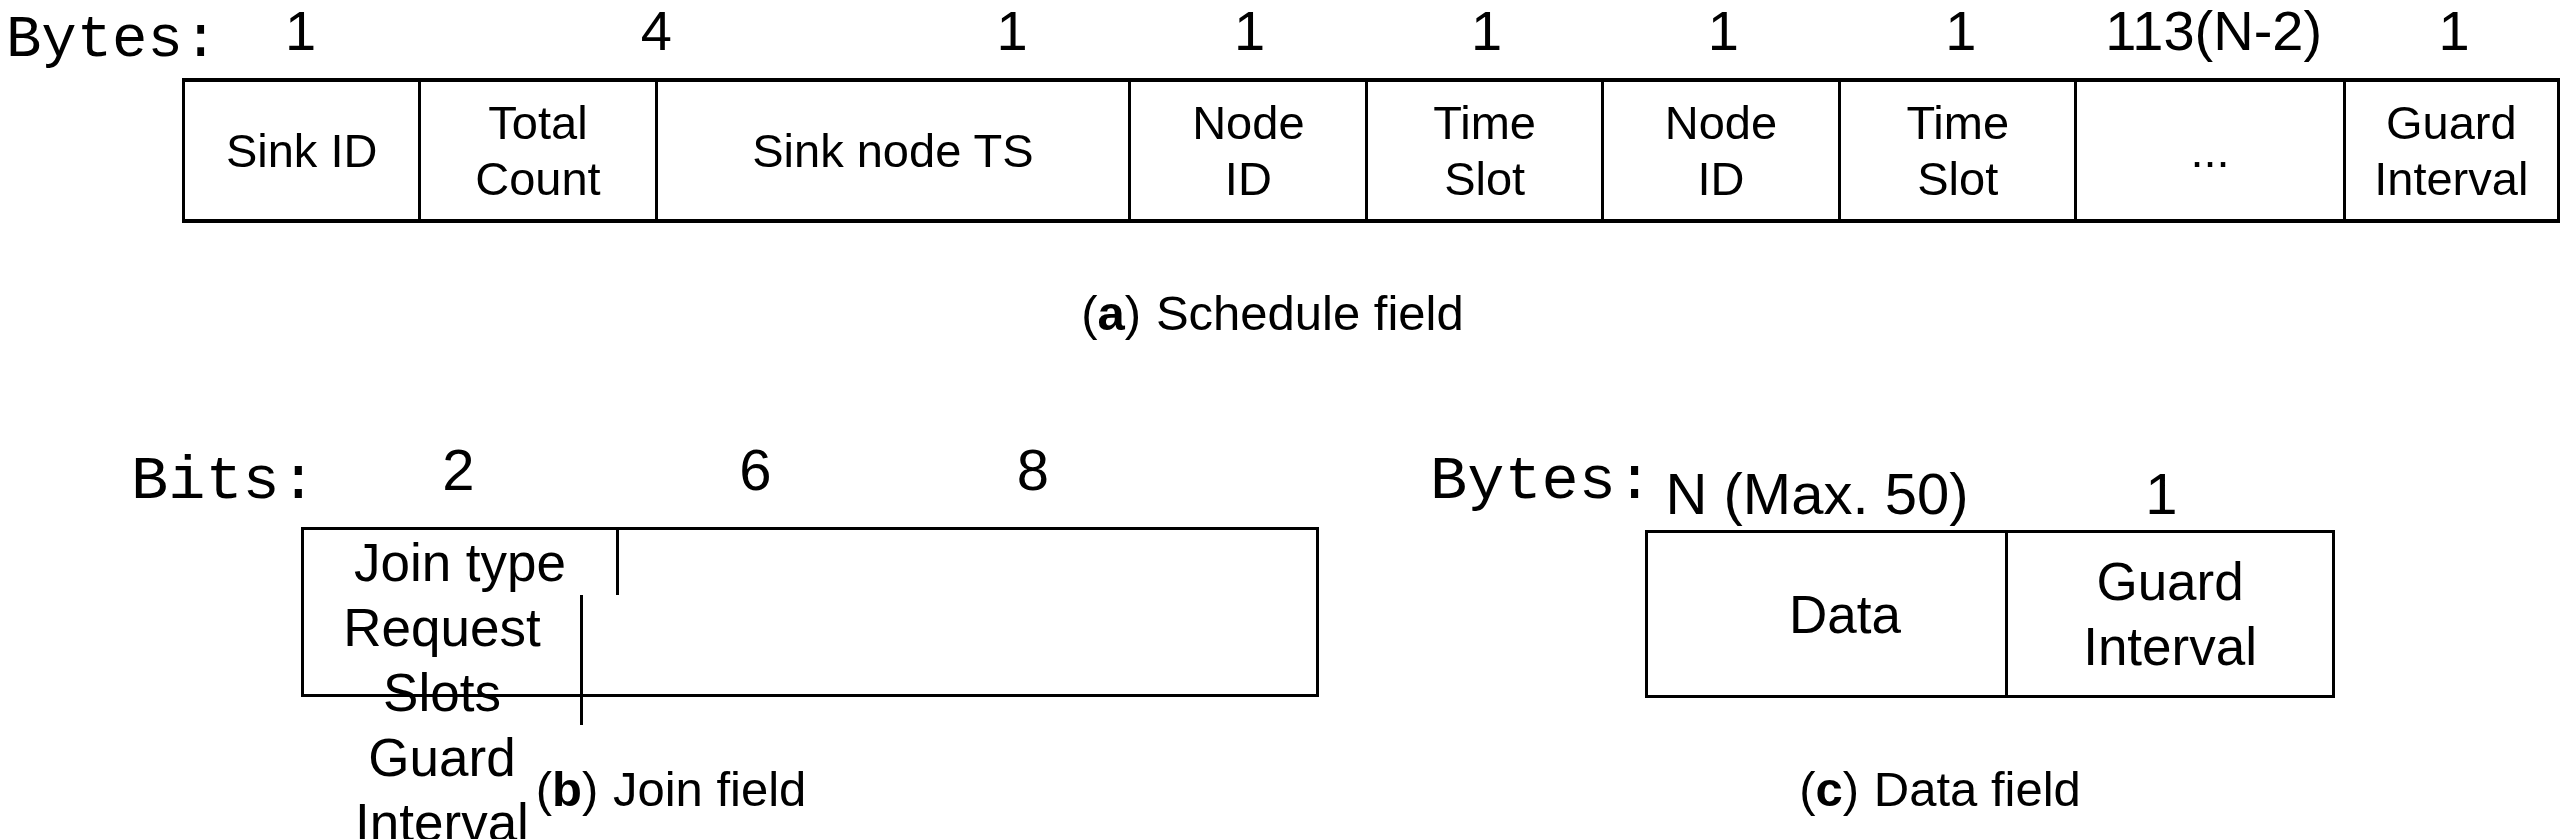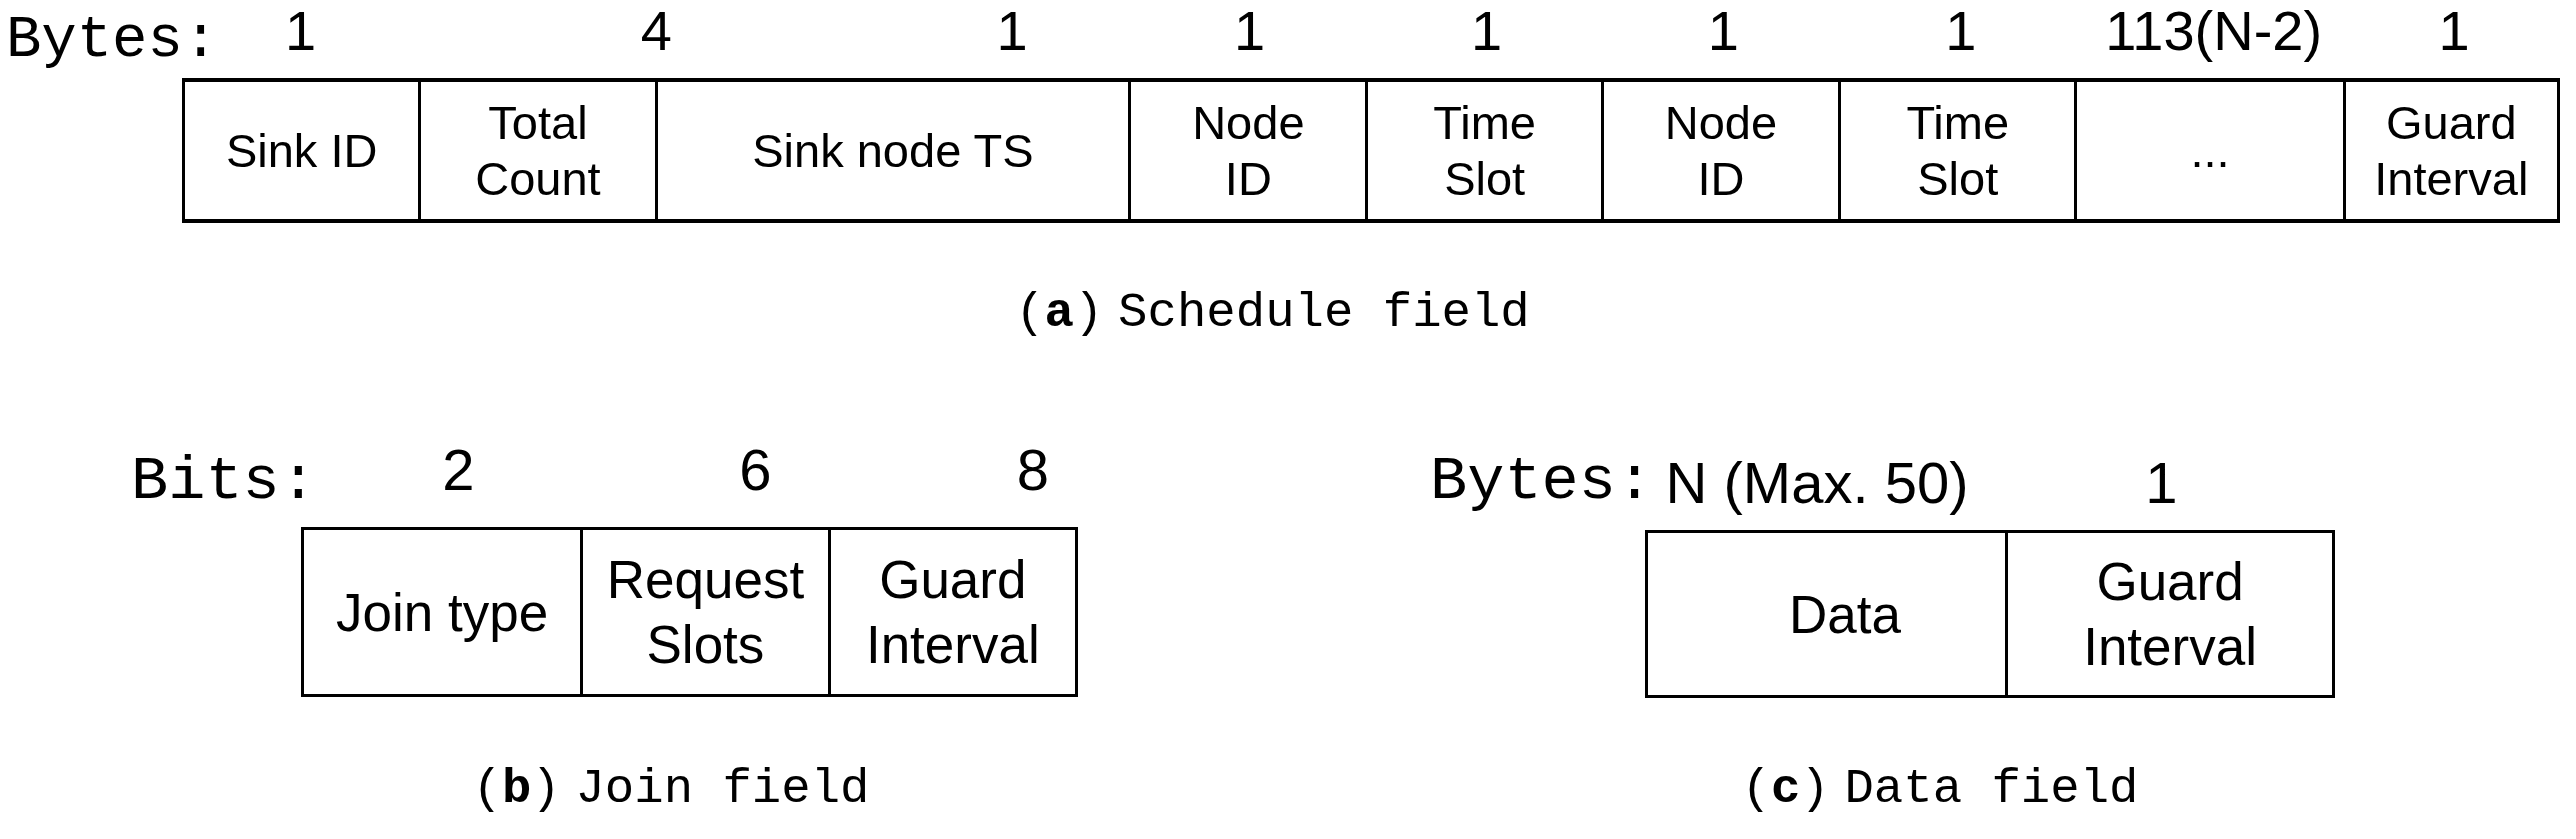--- a/index.html
+++ b/index.html
@@ -52,21 +52,21 @@
     justify-content:center;
     align-items:center;
     text-align:center;
   }
   .cell:last-child{border-right:none;}
   .cell .ln{display:block;font-size:47px;line-height:56px;white-space:nowrap;}
   .cell .ln:empty{display:none;}
   .field-row.big .cell .ln{font-size:53px;line-height:65px;}
   
   .caption{
-    font-family:Liberation Mono, monospace;
+    font-family:Liberation Sans, sans-serif;
     font-size:49px;
     line-height:1.15;
     text-align:center;
     white-space:nowrap;
   }
   .caption b{font-weight:bold;}
   .caption .cap-label{margin-left:0.30em;}
 </style>
 </head>
 <body>
@@ -129,42 +129,42 @@
 </div>
 
 <div class="abs unit-label big" style="left:131px;top:449px;">Bits:</div>
 
 <div class="abs num-row big" style="left:301px;top:435px;height:68px;width:870px;">
   <span class="num" style="width:315px">2</span>
   <span class="num" style="width:279px">6</span>
   <span class="num" style="width:276px">8</span>
 </div>
 
-<div class="abs field-row big" style="left:301px;top:527px;width:777px;height:170px;">
+<div class="abs field-row big" style="left:301px;top:527px;width:1018px;height:170px;flex-direction:column;">
   <div class="cell" style="width:315px">
     <span class="ln">Join type</span>
 
   </div>
   <div class="cell" style="width:279px">
     <span class="ln">Request</span>
     <span class="ln">Slots</span>
   </div>
   <div class="cell" style="width:276px">
     <span class="ln">Guard</span>
     <span class="ln">Interval</span>
   </div>
 </div>
 
 <div class="abs caption" style="left:221px;top:761px;width:900px;text-align:center;">
   <span>(</span><b>b</b><span>)</span><span class="cap-label">Join field</span>
 </div>
 
 <div class="abs unit-label big" style="left:1430px;top:449px;">Bytes:</div>
 
-<div class="abs num-row big" style="left:1645px;top:448px;height:68px;width:690px;">
+<div class="abs num-row big" style="left:1645px;top:459px;height:68px;width:690px;">
   <span class="num" style="width:344px">N (Max. 50)</span>
   <span class="num" style="width:345px">1</span>
 </div>
 
 <div class="abs field-row big" style="left:1645px;top:530px;width:690px;height:168px;padding-left:37px;">
   <div class="cell" style="width:344px">
     <span class="ln">Data</span>
 
   </div>
   <div class="cell" style="width:345px">

